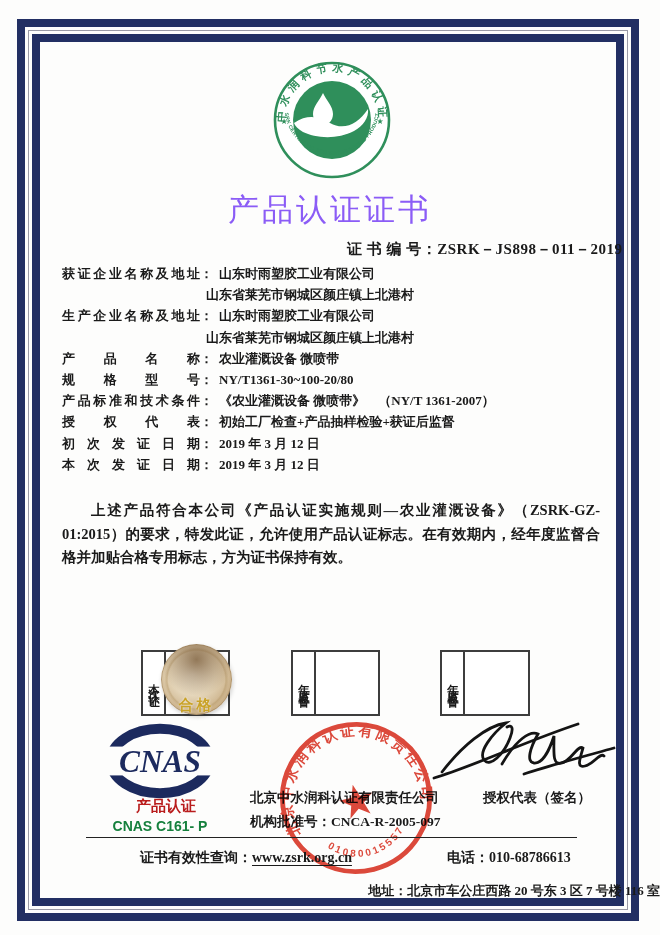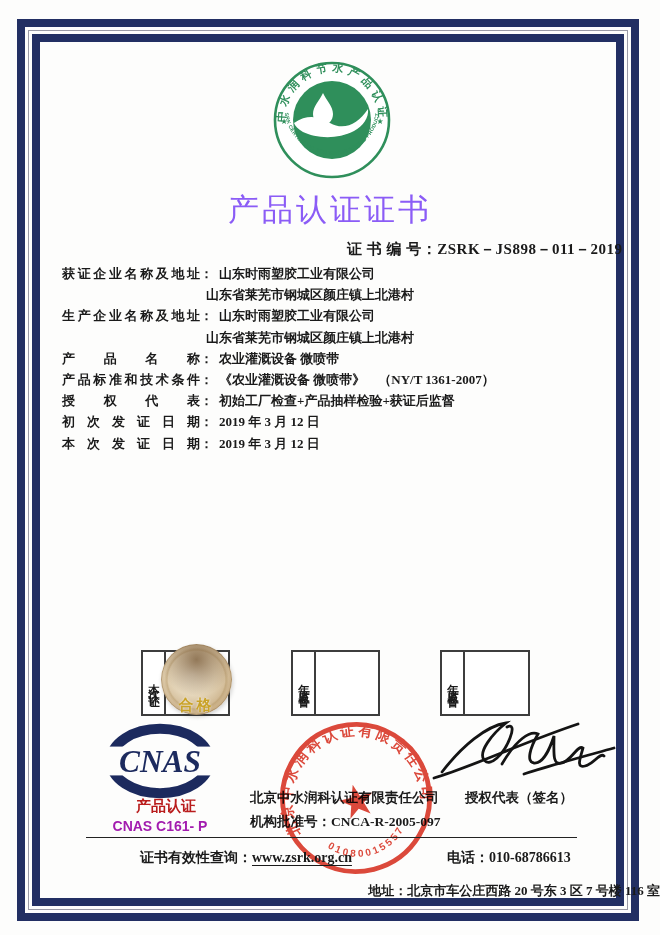--- a/index.html
+++ b/index.html
@@ -43,29 +43,29 @@
     box-shadow:inset 0 0 0 1px rgba(150,120,80,.55), 1px 2px 4px rgba(0,0,0,.18);
     display:flex;align-items:flex-end;justify-content:center;}
   .sticker span{color:#c9a227;font-weight:bold;font-size:15px;letter-spacing:3px;
     text-shadow:0 0 2px rgba(255,255,255,.9);}
 
   
   .cnas{position:absolute;left:92px;top:722px;width:136px;height:78px;}
   .cnas-caption{position:absolute;left:96px;top:797px;width:140px;text-align:center;
     font-size:15px;font-weight:bold;color:#b91c1c;font-family:"Liberation Sans",sans-serif;}
   .cnas-code{position:absolute;left:90px;top:818px;width:140px;text-align:center;
-    font-size:14px;font-weight:bold;color:#a21caf;font-family:"Liberation Sans",sans-serif;}
+    font-size:14px;font-weight:bold;color:#15803d;font-family:"Liberation Sans",sans-serif;}
 
   .issuer{position:absolute;left:250px;top:786px;width:215px;font-size:13.5px;font-weight:bold;line-height:24px;}
 
   .stamp{position:absolute;left:272px;top:714px;width:168px;height:168px;opacity:.88;
          transform:rotate(-14deg);mix-blend-mode:multiply;}
 
   .signature{position:absolute;left:428px;top:708px;width:200px;height:88px;}
-  .sig-label{position:absolute;left:465px;top:789px;font-size:13.5px;font-weight:bold;}
+  .sig-label{position:absolute;left:483px;top:789px;font-size:13.5px;font-weight:bold;}
 
   .rule{position:absolute;top:837px;left:86px;width:491px;height:0;border-top:1.5px solid #222;}
   .fq{position:absolute;top:849px;font-size:14px;font-weight:bold;}
   .fq-label{left:140px;}
   .website{text-decoration:underline;text-underline-offset:3px;}
   .fq-phone{left:447px;}
   .address{position:absolute;top:882px;left:0;width:100%;text-align:right;font-size:13px;font-weight:bold;}
 </style>
 </head>
 <body>
@@ -98,26 +98,28 @@
   <div class="cert-no">
     <span>证 书 编 号：</span><span>ZSRK－JS898－011－2019</span>
   </div>
 
   <div class="fields">
     <div class="frow"><span class="flabel">获证企业名称及地址</span><span class="fcolon">：</span><span class="fvalue">山东时雨塑胶工业有限公司</span></div>
     <div class="frow"><span class="flabel"></span><span class="fcolon"></span><span class="fvalue">山东省莱芜市钢城区颜庄镇上北港村</span></div>
     <div class="frow"><span class="flabel">生产企业名称及地址</span><span class="fcolon">：</span><span class="fvalue">山东时雨塑胶工业有限公司</span></div>
     <div class="frow"><span class="flabel"></span><span class="fcolon"></span><span class="fvalue">山东省莱芜市钢城区颜庄镇上北港村</span></div>
     <div class="frow"><span class="flabel">产品名称</span><span class="fcolon">：</span><span class="fvalue">农业灌溉设备 微喷带</span></div>
+    <div class="frow"><span class="flabel">规格型号</span><span class="fcolon">：</span><span class="fvalue">NY/T1361-30~100-20/80</span></div>
     <div class="frow"><span class="flabel">产品标准和技术条件</span><span class="fcolon">：</span><span class="fvalue">《农业灌溉设备 微喷带》　（NY/T 1361-2007）</span></div>
     <div class="frow"><span class="flabel">授权代表</span><span class="fcolon">：</span><span class="fvalue">初始工厂检查+产品抽样检验+获证后监督</span></div>
     <div class="frow"><span class="flabel">初次发证日期</span><span class="fcolon">：</span><span class="fvalue">2019 年 3 月 12 日</span></div>
     <div class="frow"><span class="flabel">本次发证日期</span><span class="fcolon">：</span><span class="fvalue">2019 年 3 月 12 日</span></div>
   </div>
 
+  <div class="statement">上述产品符合本公司《产品认证实施规则—农业灌溉设备》（ZSRK-GZ- 01:2015）的要求，特发此证，允许使用产品认证标志。在有效期内，经年度监督合格并加贴合格专用标志，方为证书保持有效。</div>
 
   <div class="ibox box1">
     <div class="vcol">
         <span class="vlabel">本次认证</span>
       </div>
   </div>
   <div class="ibox box2">
     <div class="vcol">
         <span class="vlabel">年度监督</span>
       </div>

